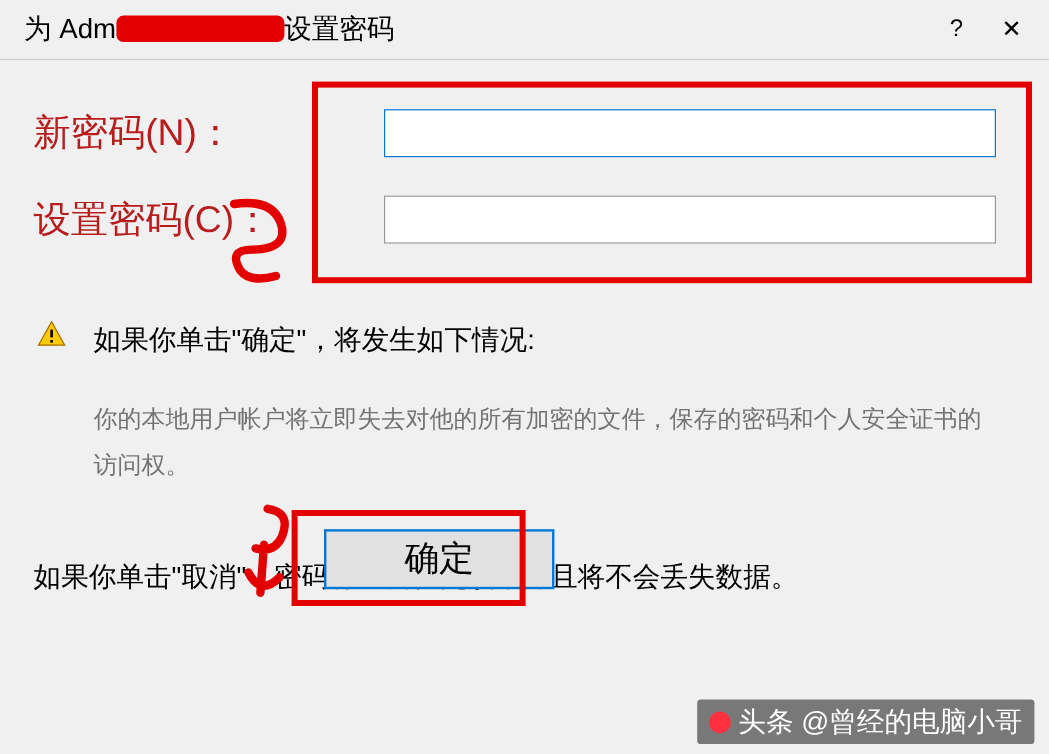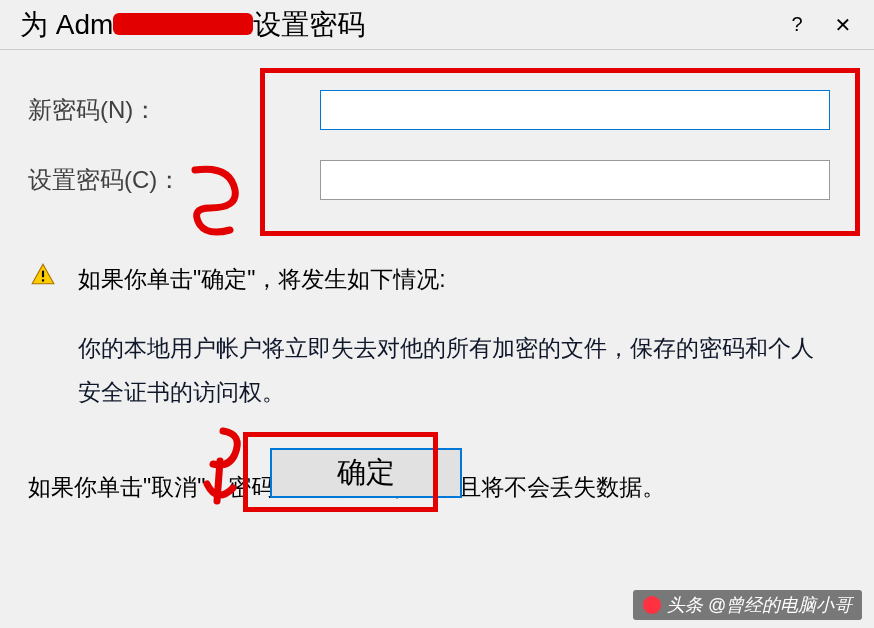--- a/index.html
+++ b/index.html
@@ -19,21 +19,21 @@
     }
     .titlebar {
       height: 50px;
       display: flex;
       align-items: center;
       padding: 0 8px 0 20px;
       border-bottom: 1px solid #ccc;
     }
     .titlebar-title {
       flex: 1;
-      font-size: 28px;
+      font-size: 23px;
       color: #000;
       white-space: nowrap;
     }
     .titlebar-btn {
       width: 46px;
       height: 40px;
       display: flex;
       align-items: center;
       justify-content: center;
       font-size: 20px;
@@ -53,22 +53,22 @@
     .body {
       padding: 40px 20px 20px 20px;
       position: relative;
     }
     .field-row {
       display: flex;
       align-items: center;
       margin-bottom: 30px;
     }
     .field-label {
-      font-size: 24px;
-      color: #404040;
+      font-size: 31px;
+      color: #b91c1c;
       width: 300px;
       padding-left: 8px;
     }
     .field-input {
       width: 510px;
       height: 40px;
       border: 1px solid #999;
       background: #fff;
       font-size: 20px;
       padding: 0 8px;
@@ -96,22 +96,22 @@
       height: 26px;
       flex-shrink: 0;
       margin-top: 2px;
     }
     .warn-text {
       font-size: 23px;
       color: #000;
       line-height: 1.7;
     }
     .warn-sub {
-      font-size: 23px;
-      color: #0f172a;
+      font-size: 20px;
+      color: #737373;
       line-height: 1.9;
       padding-left: 58px;
       padding-right: 20px;
       margin-top: 28px;
     }
     .cancel-note {
       font-size: 23px;
       color: #000;
       padding: 55px 10px 0 8px;
       line-height: 1.6;
@@ -144,27 +144,26 @@
       width: 195px;
       height: 80px;
       pointer-events: none;
     }
     .watermark {
       position: absolute;
       right: 12px;
       bottom: 8px;
       color: #fff;
       background: rgba(0,0,0,0.5);
-      font-size: 18px;
+      font-size: 23px;
       padding: 3px 10px;
       border-radius: 3px;
       display: flex;
       align-items: center;
       gap: 6px;
-      font-style: italic;
     }
     .wm-icon {
       width: 18px; height: 18px;
       background: #ff3040;
       border-radius: 50%;
       display: inline-block;
     }
     
     .anno1 {
       position: absolute;

